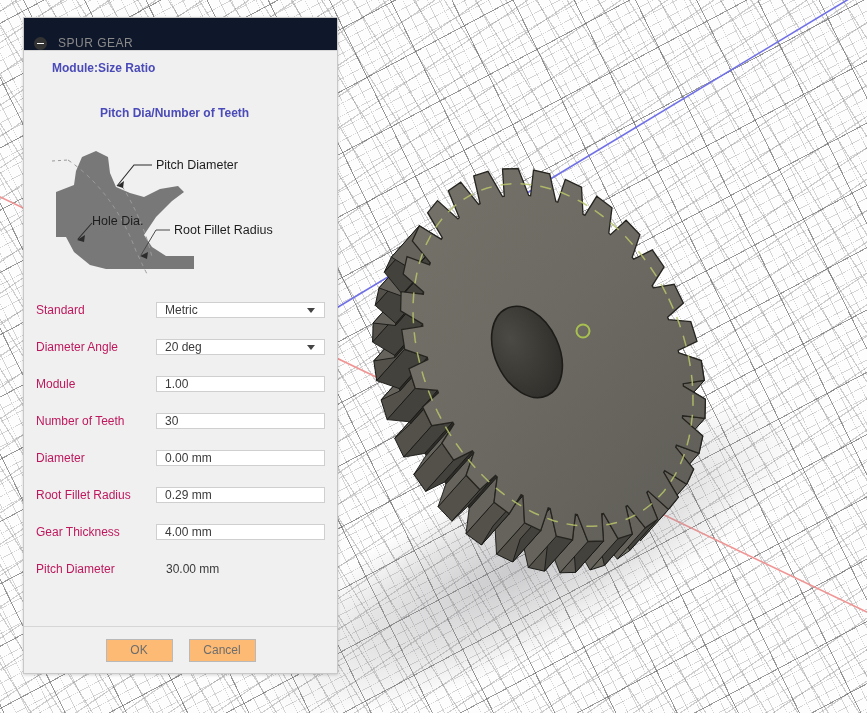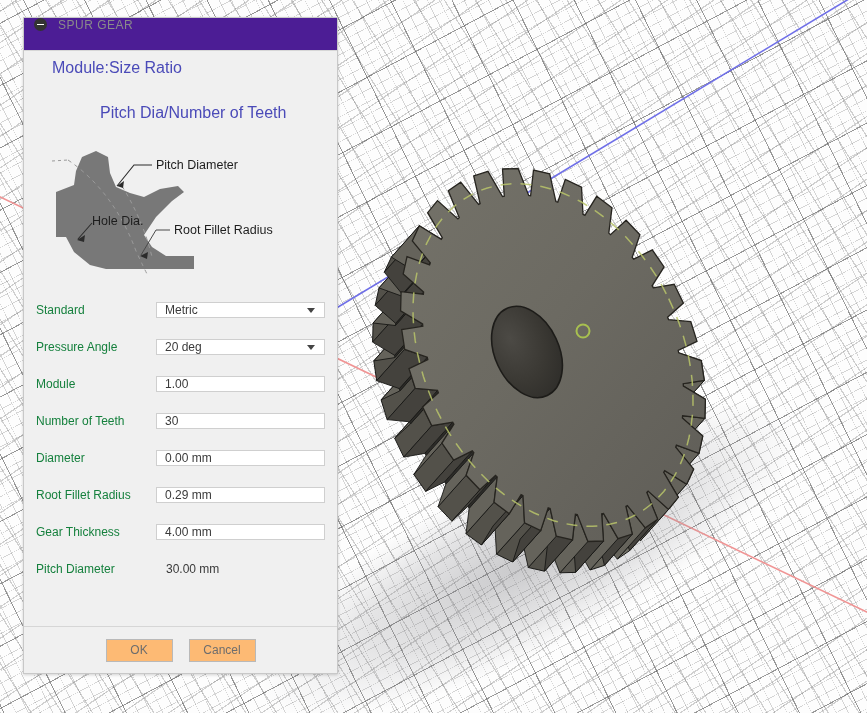--- a/index.html
+++ b/index.html
@@ -37,42 +37,42 @@
 
   
   #panel{
     position:absolute;left:23px;top:17px;width:313px;height:655px;
     background:#f0f0f0;border:1px solid #c8c8c8;
     box-shadow:0 1px 3px rgba(0,0,0,.18);
     display:flex;flex-direction:column;
     font-size:12px;color:#3c3c3c;
   }
   #titlebar{
-    height:32px;flex:0 0 32px;display:flex;align-items:flex-start;
-    background:#4c1d95;border-bottom:1px solid #d6d6d6;padding:0 10px;
+    height:32px;flex:0 0 32px;display:flex;align-items:flex-end;
+    background:#0f172a;border-bottom:1px solid #d6d6d6;padding:0 10px;
   }
   .collapse-icon{
     width:13px;height:13px;border-radius:50%;background:#333;
     display:inline-flex;align-items:center;justify-content:center;margin-right:11px;flex:0 0 13px;
   }
   .collapse-icon i{display:block;width:7px;height:1.6px;background:#fff;}
   #title-text{font-size:12px;color:#8a8a8a;letter-spacing:.5px;}
 
   #panel-body{flex:1 1 auto;position:relative;overflow:hidden;padding:0 12px;}
 
-  .formula{padding:9px 0 2px 16px;color:#4a4ab8;font-size:16px;line-height:16px;}
+  .formula{padding:9px 0 2px 16px;color:#4a4ab8;font-size:12px;line-height:16px;font-weight:bold;}
   .formula .row1{display:block;}
   .formula .row2{display:block;padding-left:48px;margin-top:29px;}
 
   #diagram{margin:6px 0 0 8px;}
 
   
   .fields{margin-top:14px;}
   .frow{display:flex;align-items:center;height:37px;}
-  .flabel{width:120px;flex:0 0 120px;font-size:12px;color:#15803d;}
+  .flabel{width:120px;flex:0 0 120px;font-size:12px;color:#be185d;}
   .fctl{
     flex:1 1 auto;height:16px;background:#fff;border:1px solid #cfcfcf;
     display:flex;align-items:center;padding:0 8px;font-size:12px;color:#3a3a3a;
     box-sizing:border-box;position:relative;
   }
   .fctl.readonly{background:transparent;border:none;padding-left:10px;}
   .caret{
     position:absolute;right:9px;top:50%;margin-top:-2px;
     width:0;height:0;border-left:4.5px solid transparent;border-right:4.5px solid transparent;
     border-top:5px solid #444;
@@ -261,21 +261,21 @@
 
     <div class="fields" id="fields">
         <div class="frow">
           <div class="flabel">Standard</div>
           <div class="fctl">
             <span>Metric</span>
             <span class="caret"></span>
           </div>
         </div>
         <div class="frow">
-          <div class="flabel">Pressure Angle</div>
+          <div class="flabel">Diameter Angle</div>
           <div class="fctl">
             <span>20 deg</span>
             <span class="caret"></span>
           </div>
         </div>
         <div class="frow">
           <div class="flabel">Module</div>
           <div class="fctl">
             <span>1.00</span>
           </div>

